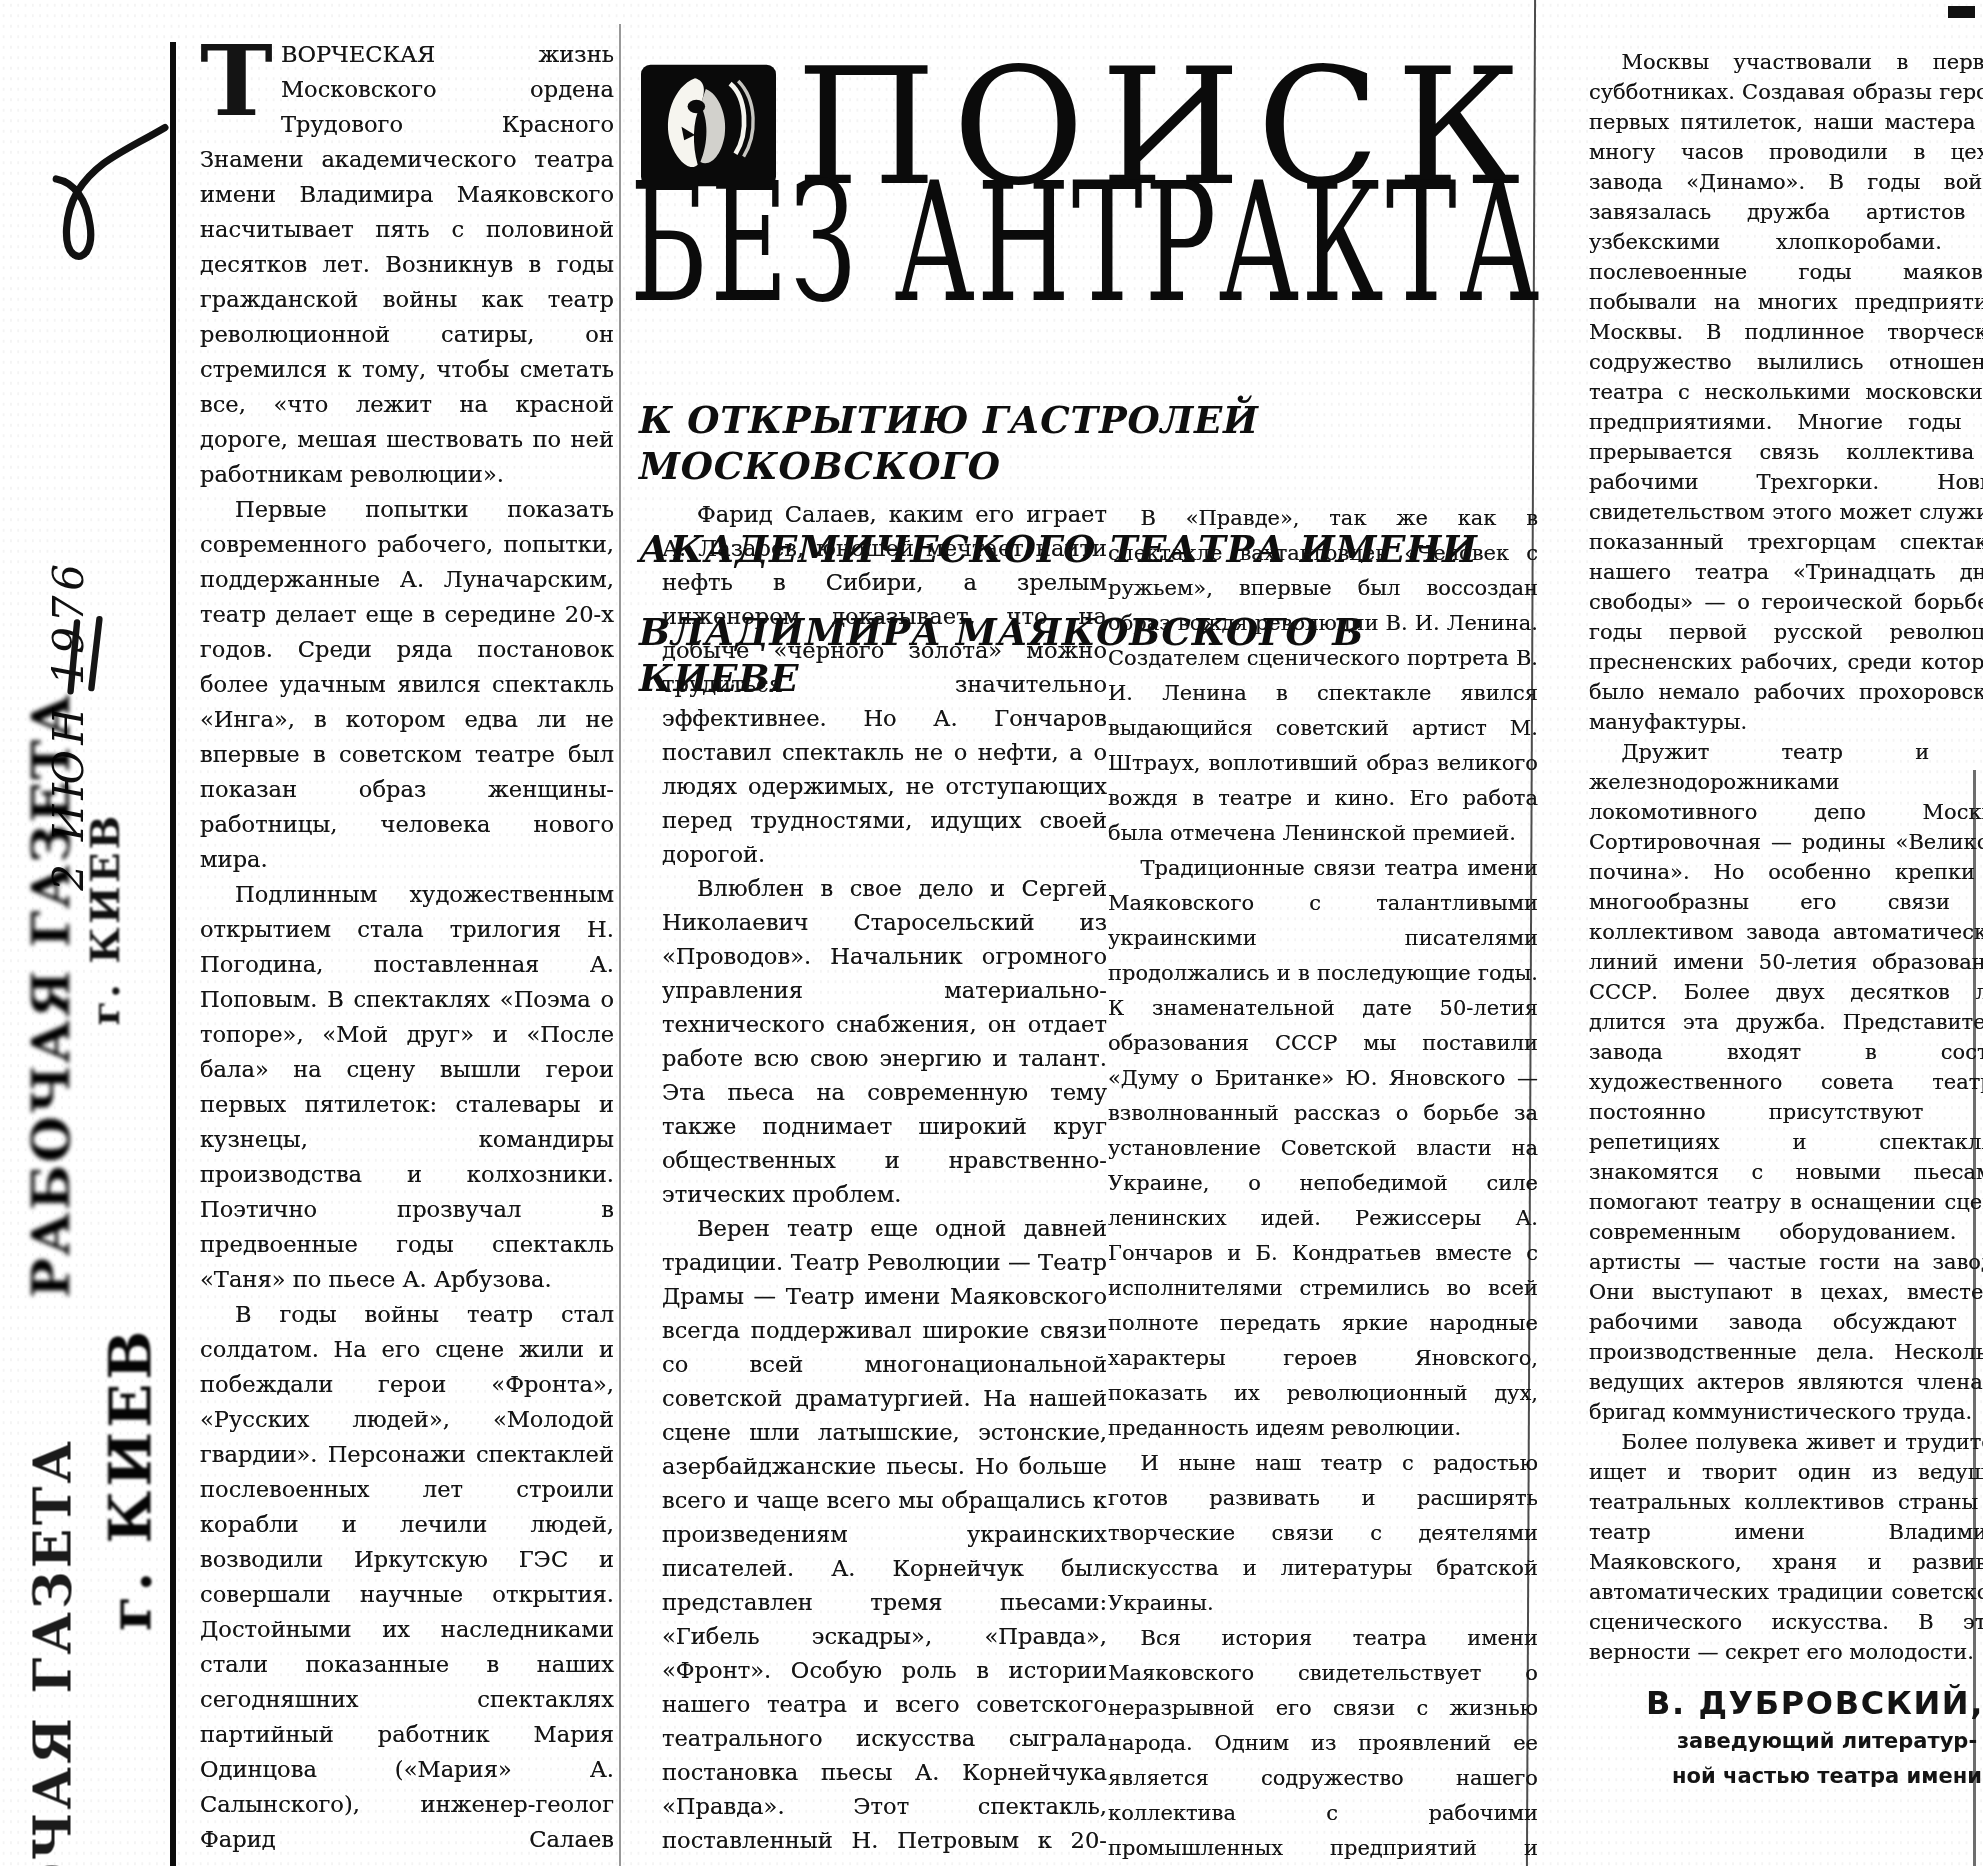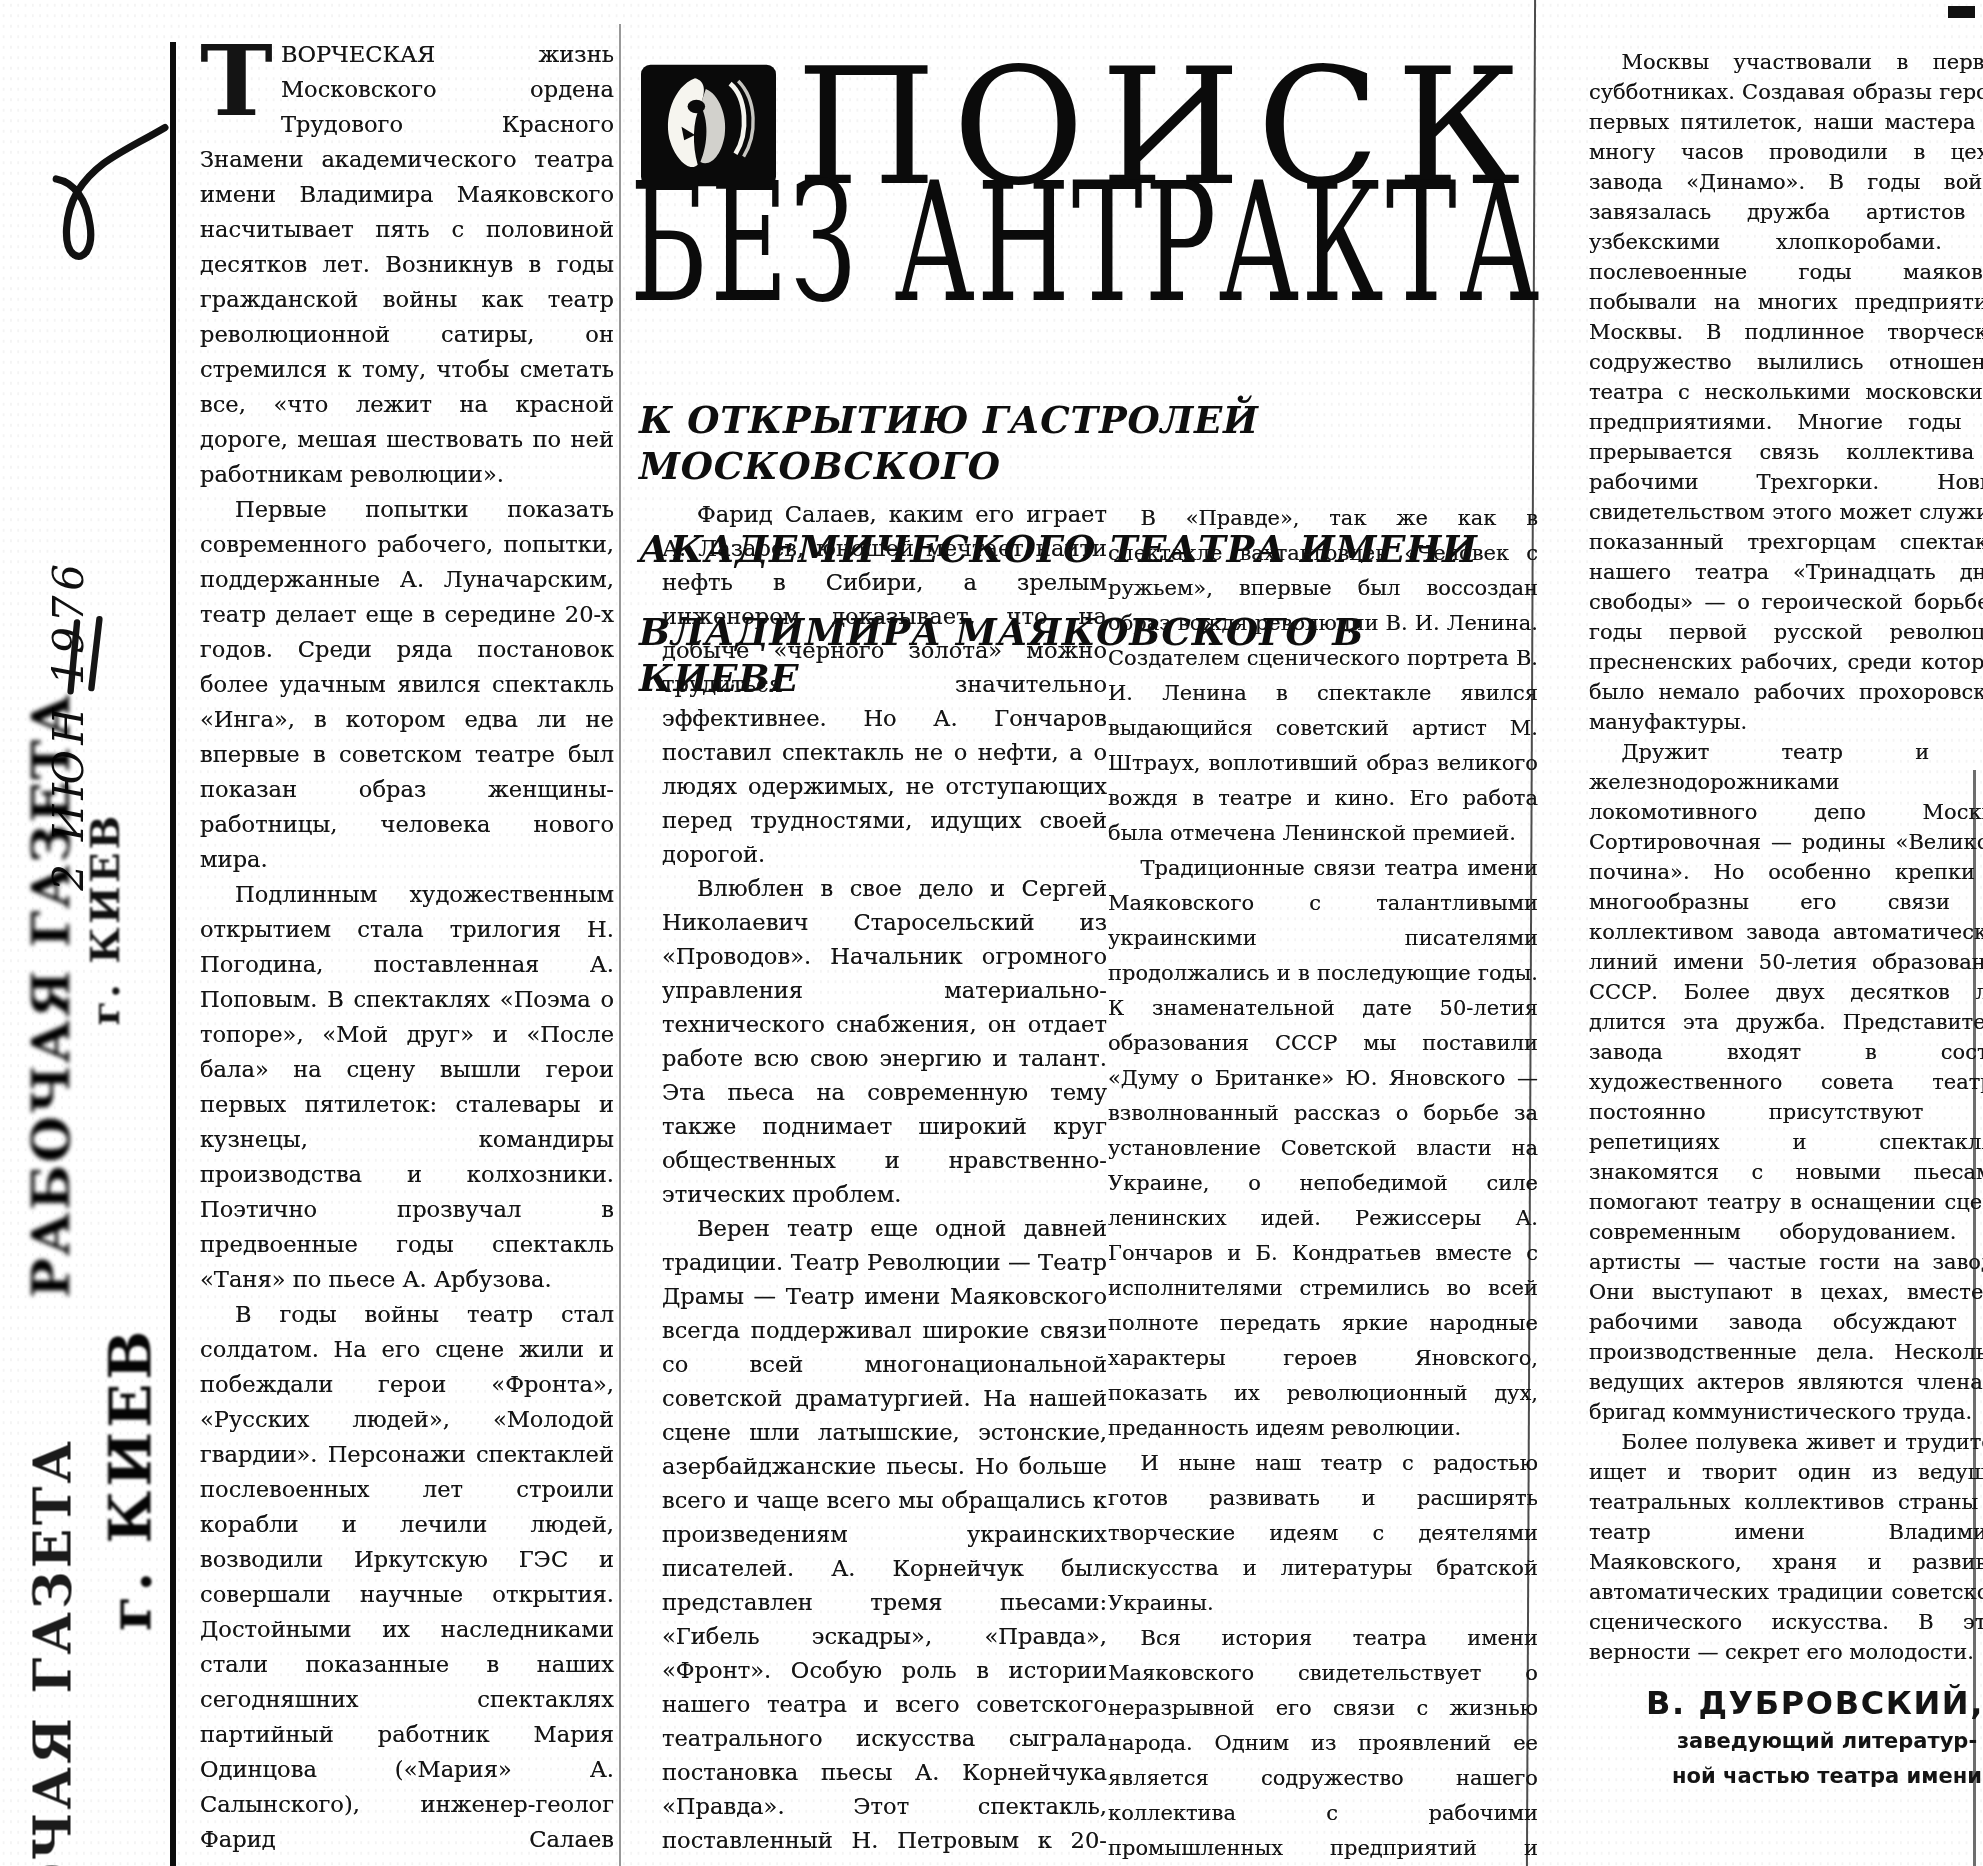--- a/index.html
+++ b/index.html
@@ -170,21 +170,21 @@
         <p>Фарид Салаев, каким его играет А. Лазарев, юношей мечтает найти нефть в Сибири, а зрелым инженером доказывает, что на добыче «черного золота» можно трудиться значительно эффективнее. Но А. Гончаров поставил спектакль не о нефти, а о людях одержимых, не отступающих перед трудностями, идущих своей дорогой.</p>
         <p>Влюблен в свое дело и Сергей Николаевич Старосельский из «Проводов». Начальник огромного управления материально-технического снабжения, он отдает работе всю свою энергию и талант. Эта пьеса на современную тему также поднимает широкий круг общественных и нравственно-этических проблем.</p>
         <p>Верен театр еще одной давней традиции. Театр Революции — Театр Драмы — Театр имени Маяковского всегда поддерживал широкие связи со всей многонациональной советской драматургией. На нашей сцене шли латышские, эстонские, азербайджанские пьесы. Но больше всего и чаще всего мы обращались к произведениям украинских писателей. А. Корнейчук был представлен тремя пьесами: «Гибель эскадры», «Правда», «Фронт». Особую роль в истории нашего театра и всего советского театрального искусства сыграла постановка пьесы А. Корнейчука «Правда». Этот спектакль, поставленный Н. Петровым к 20-летию Октября, стал зачинателем советской сценической Ленинианы.</p>
       </div>
   </div>
 
   <div class="col col-3">
     <div>
         <p>В «Правде», так же как в спектакле вахтанговцев «Человек с ружьем», впервые был воссоздан образ вождя революции В. И. Ленина. Создателем сценического портрета В. И. Ленина в спектакле явился выдающийся советский артист М. Штраух, воплотивший образ великого вождя в театре и кино. Его работа была отмечена Ленинской премией.</p>
         <p>Традиционные связи театра имени Маяковского с талантливыми украинскими писателями продолжались и в последующие годы. К знаменательной дате 50-летия образования СССР мы поставили «Думу о Британке» Ю. Яновского — взволнованный рассказ о борьбе за установление Советской власти на Украине, о непобедимой силе ленинских идей. Режиссеры А. Гончаров и Б. Кондратьев вместе с исполнителями стремились во всей полноте передать яркие народные характеры героев Яновского, показать их революционный дух, преданность идеям революции.</p>
-        <p>И ныне наш театр с радостью готов развивать и расширять творческие идеям с деятелями искусства и литературы братской Украины.</p>
+        <p>И ныне наш театр с радостью готов развивать и расширять творческие связи с деятелями искусства и литературы братской Украины.</p>
         <p>Вся история театра имени Маяковского свидетельствует о неразрывной его связи с жизнью народа. Одним из проявлений ее является содружество нашего коллектива с рабочими промышленных предприятий и тружениками колхозных полей. Артисты театра революции вместе с рабочими</p>
       </div>
   </div>
 
   <div class="col col-4">
     <div>
         <p>Москвы участвовали в первых субботниках. Создавая образы героев первых пятилеток, наши мастера по многу часов проводили в цехах завода «Динамо». В годы войны завязалась дружба артистов с узбекскими хлопкоробами. В послевоенные годы маяковцы побывали на многих предприятиях Москвы. В подлинное творческое содружество вылились отношения театра с несколькими московскими предприятиями. Многие годы не прерывается связь коллектива с рабочими Трехгорки. Новым свидетельством этого может служить показанный трехгорцам спектакль нашего театра «Тринадцать дней свободы» — о героической борьбе в годы первой русской революции пресненских рабочих, среди которых было немало рабочих прохоровской мануфактуры.</p>
         <p>Дружит театр и с железнодорожниками локомотивного депо Москва-Сортировочная — родины «Великого почина». Но особенно крепки и многообразны его связи с коллективом завода автоматических линий имени 50-летия образования СССР. Более двух десятков лет длится эта дружба. Представители завода входят в состав художественного совета театра, постоянно присутствуют на репетициях и спектаклях, знакомятся с новыми пьесами, помогают театру в оснащении сцены современным оборудованием. И артисты — частые гости на заводе. Они выступают в цехах, вместе с рабочими завода обсуждают их производственные дела. Несколько ведущих актеров являются членами бригад коммунистического труда.</p>
         <p>Более полувека живет и трудится, ищет и творит один из ведущих театральных коллективов страны — театр имени Владимира Маяковского, храня и развивая автоматических традиции советского сценического искусства. В этой верности — секрет его молодости.</p>
       </div>

